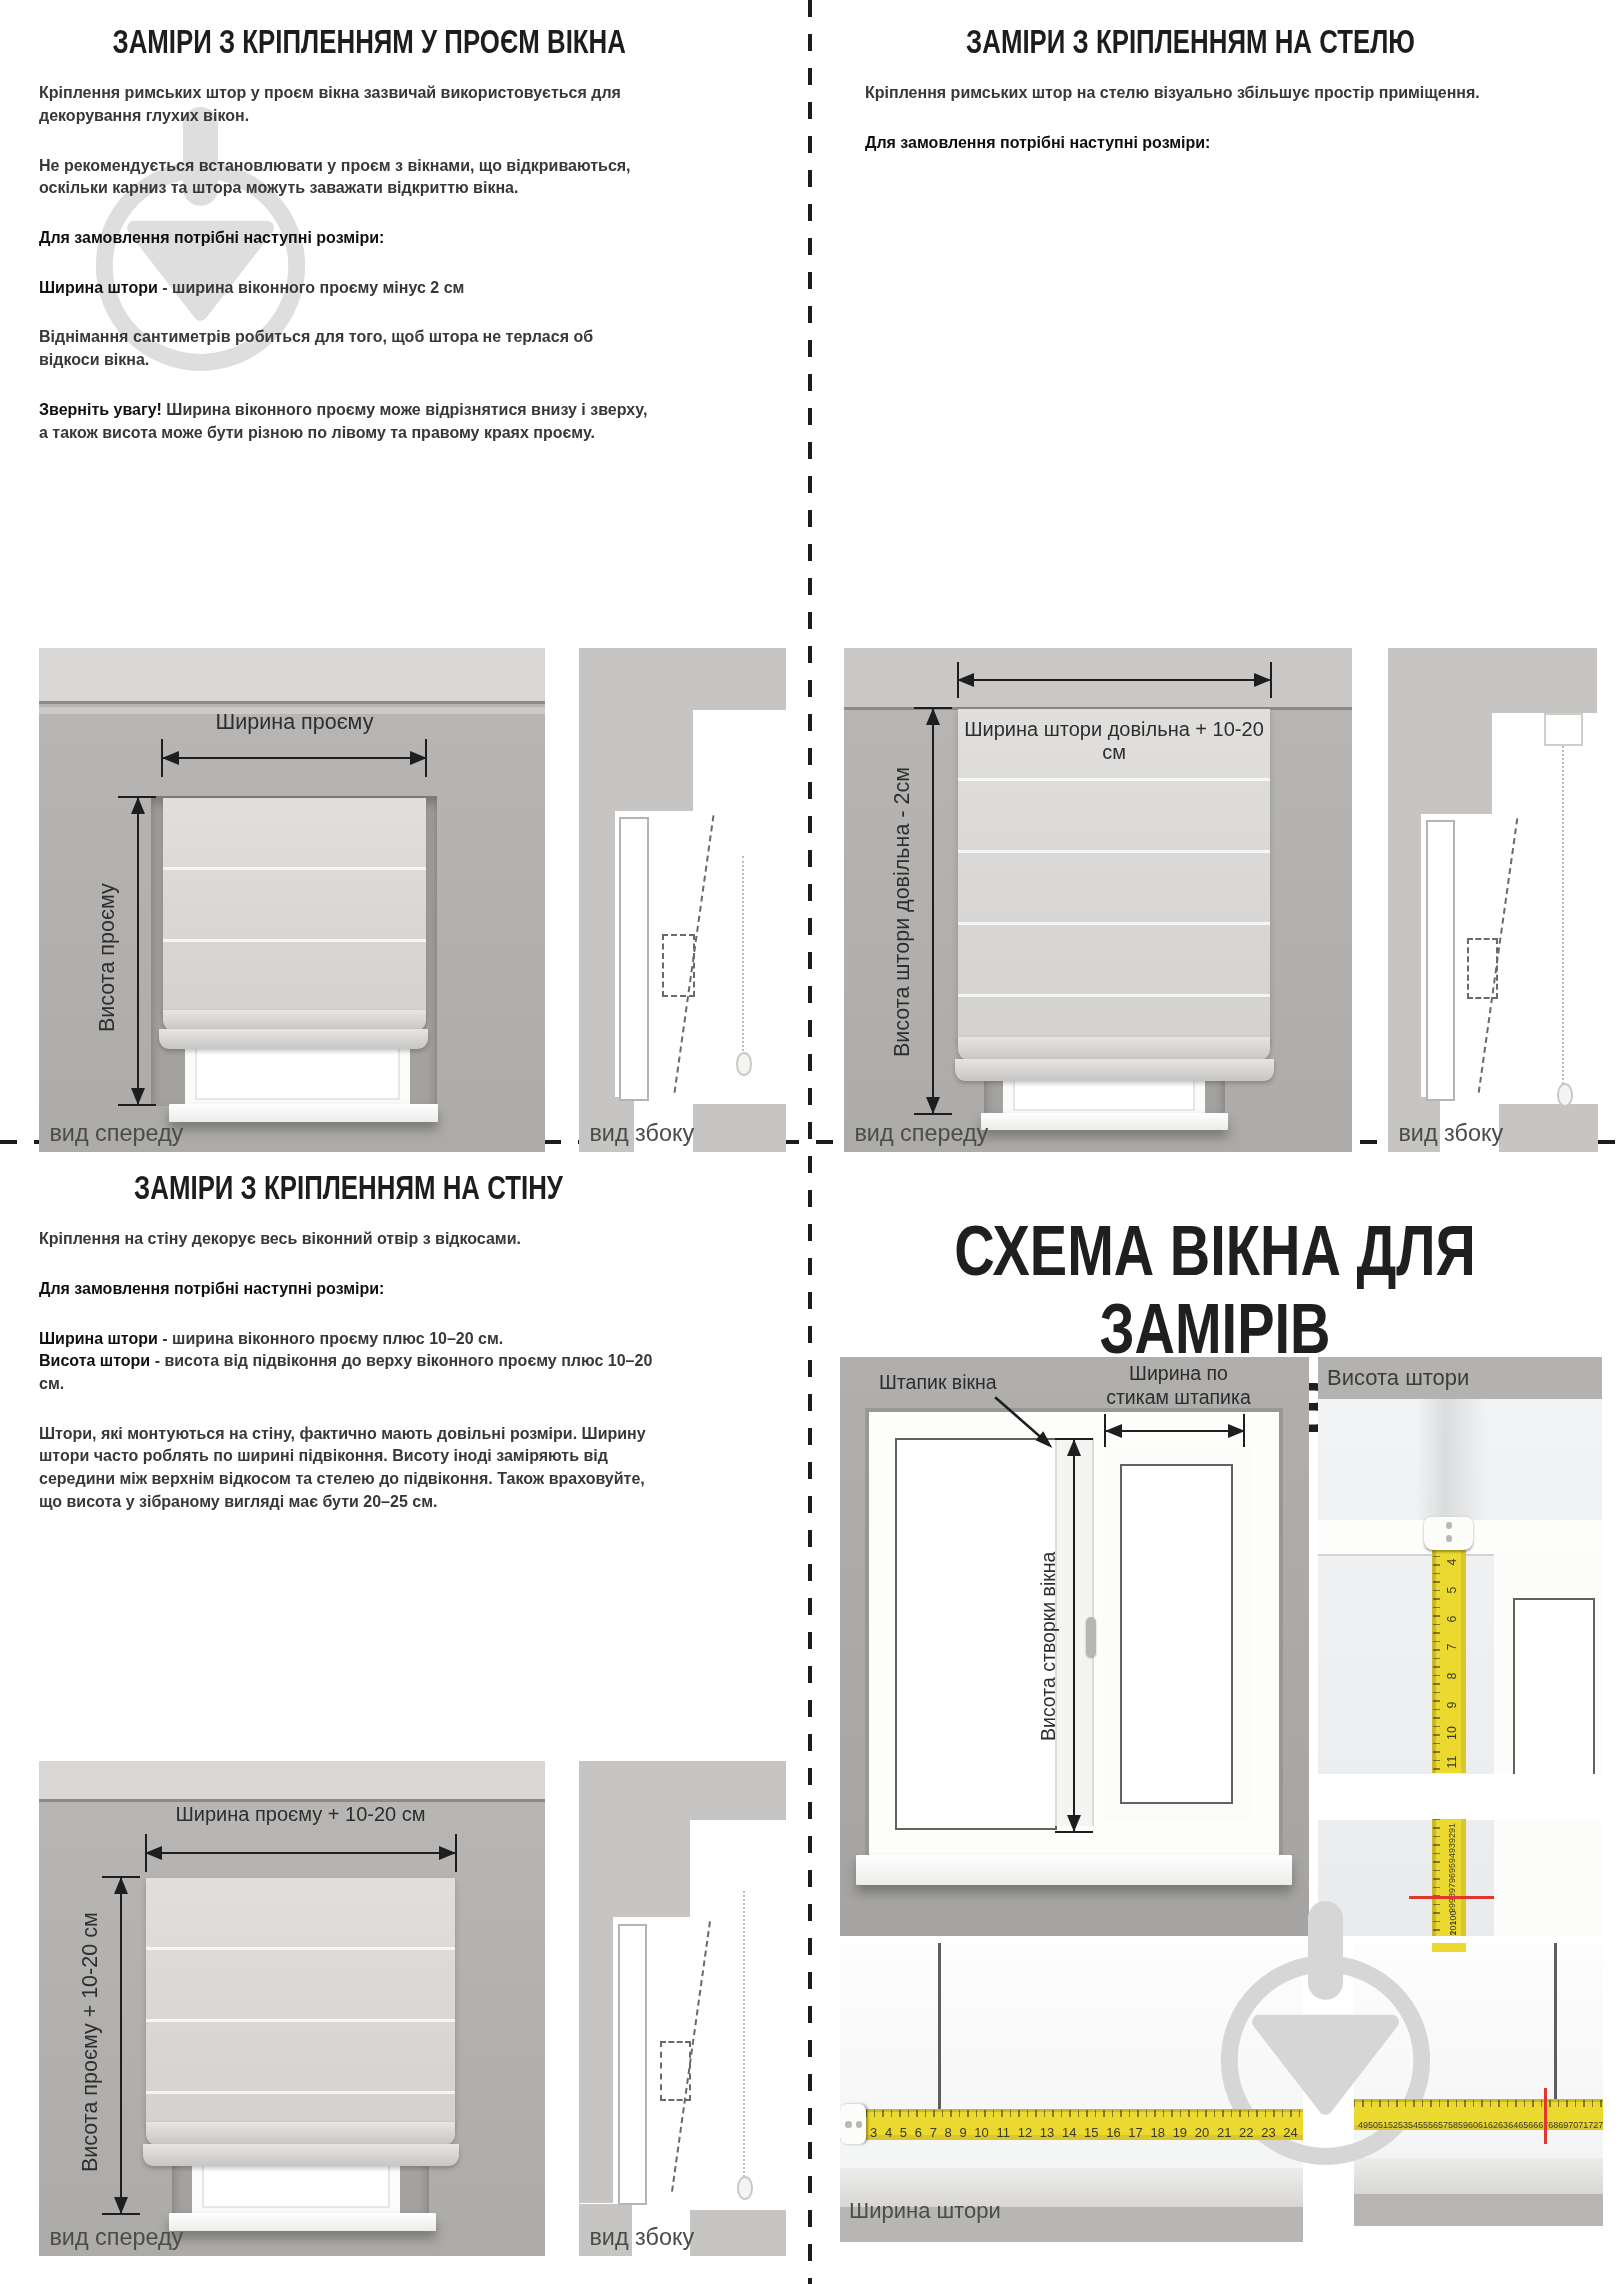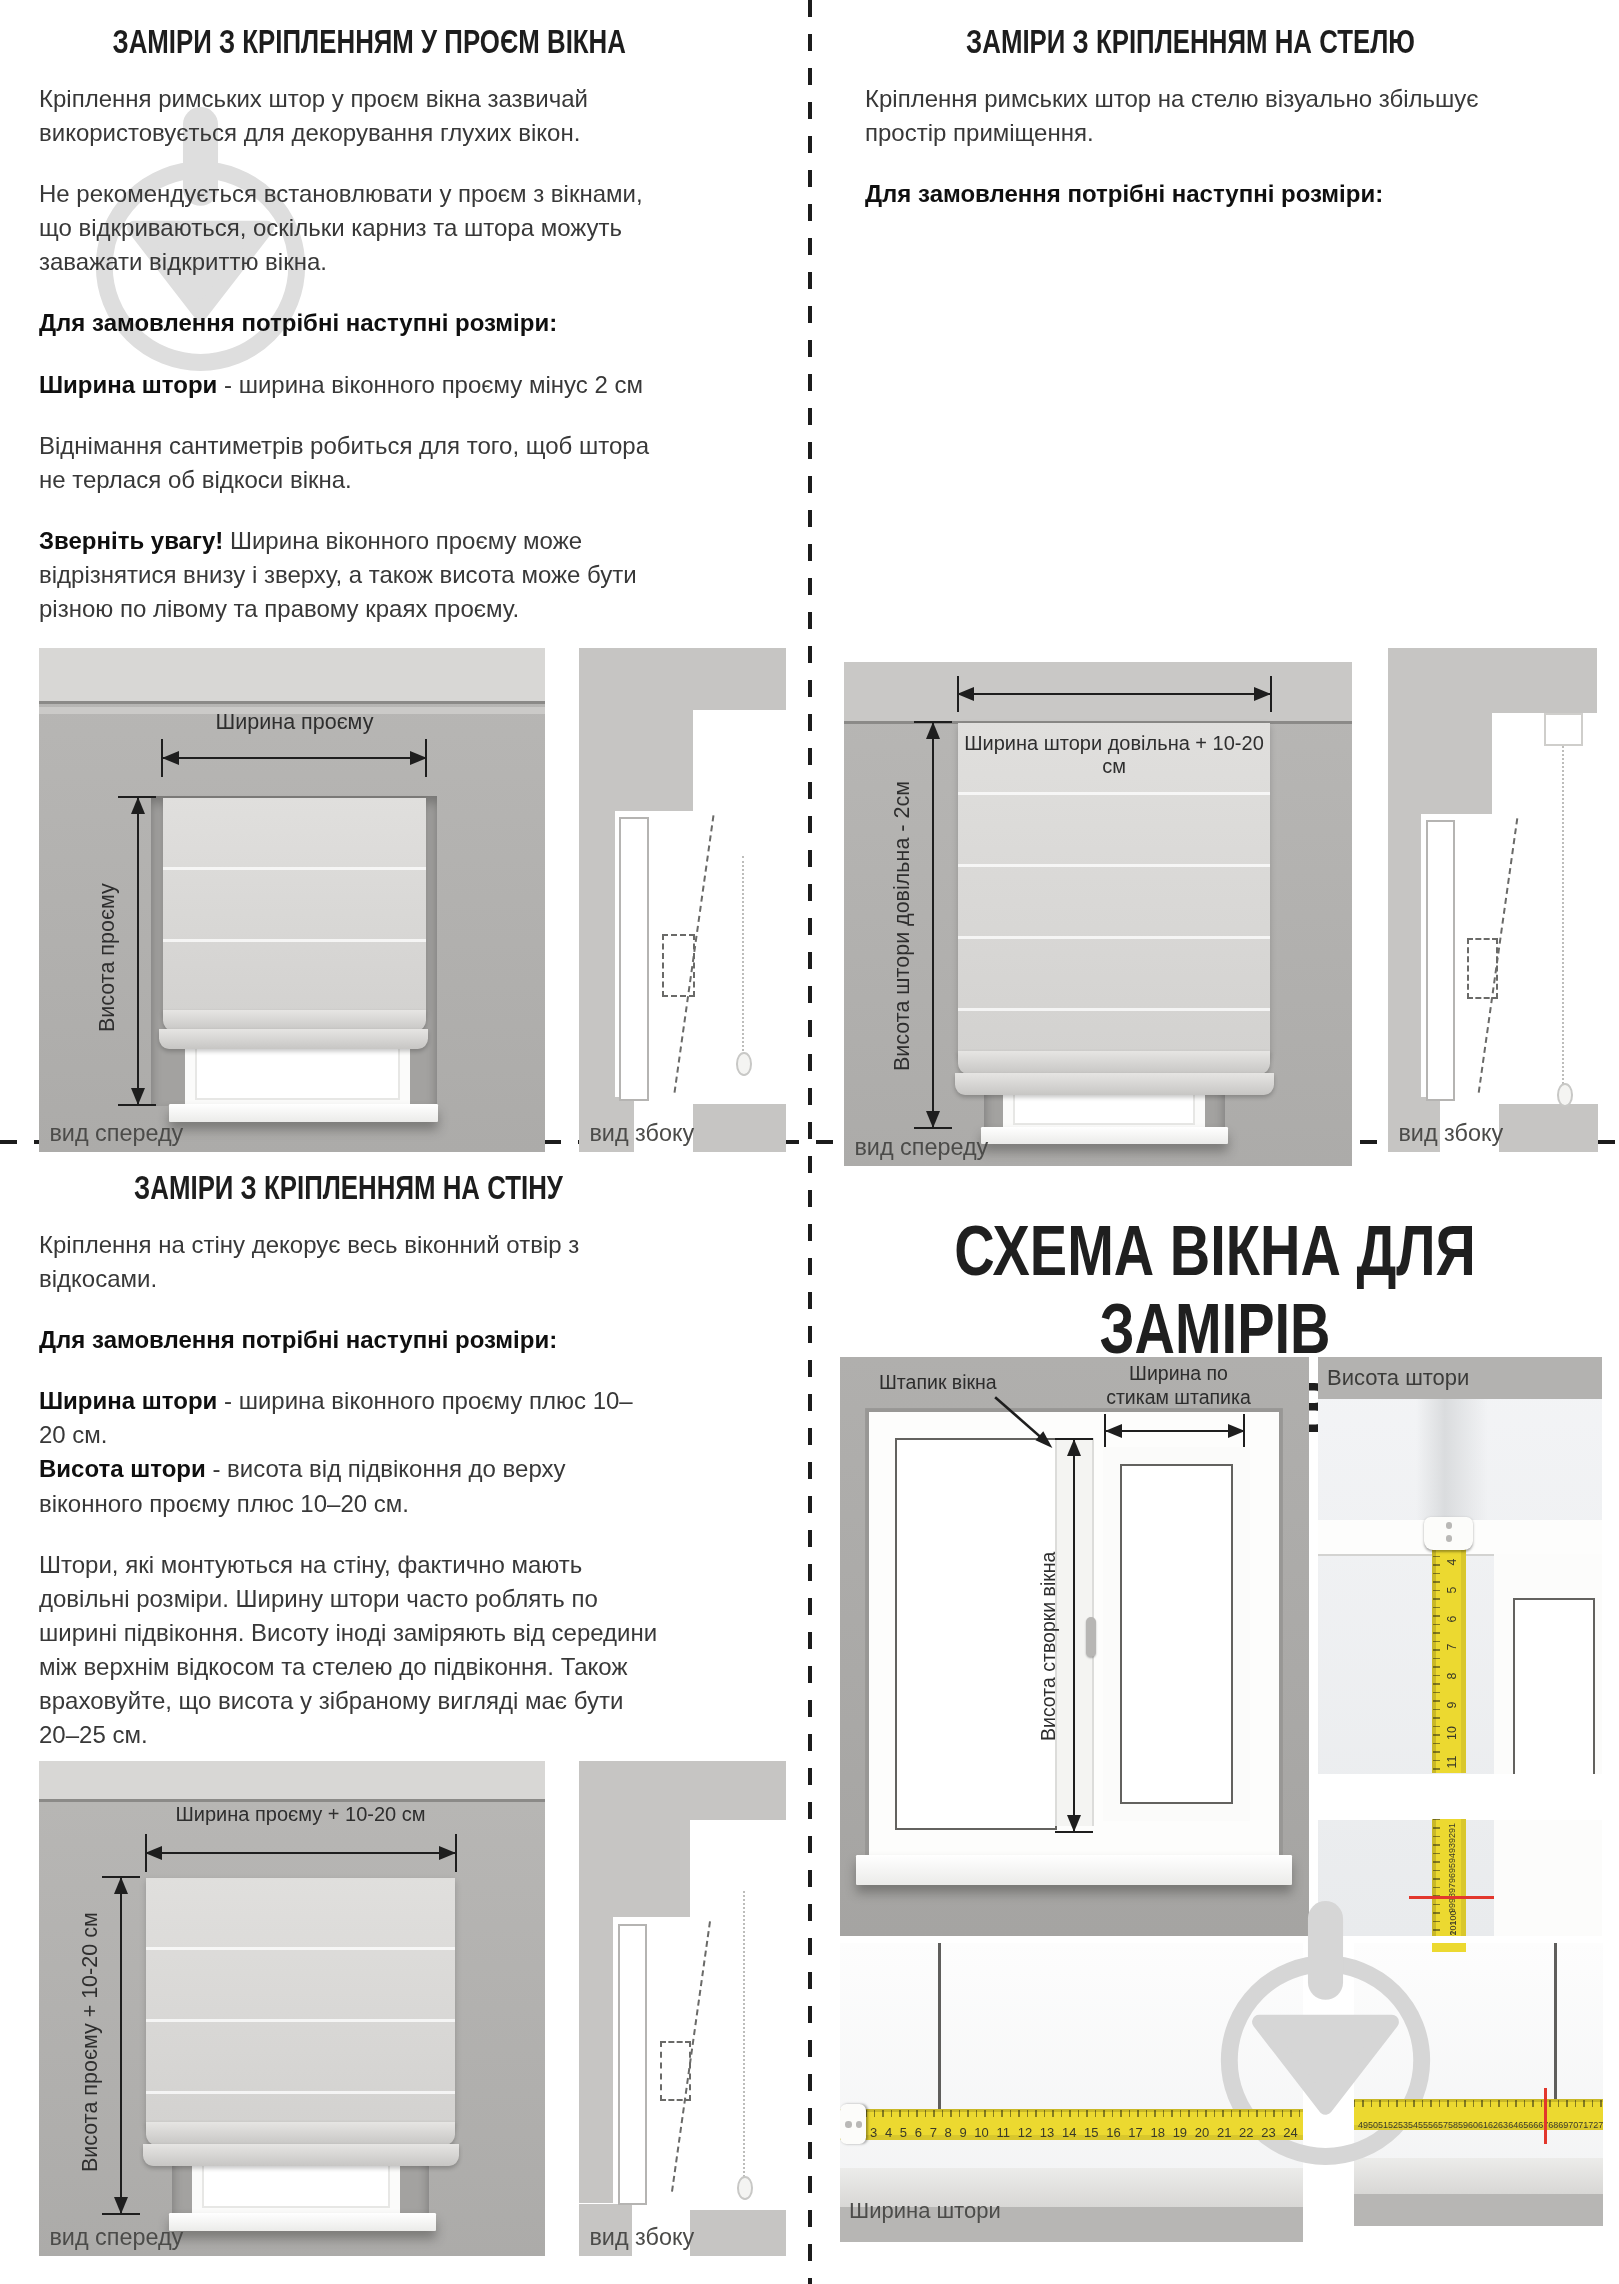--- a/index.html
+++ b/index.html
@@ -15,21 +15,21 @@
   
   .quad { position:absolute; box-sizing:border-box; color:#383838; }
   .q-tl { left:0; top:0; width:810px; height:644px; padding:22px 159px 0 39px; }
   .q-tr { left:810px; top:0; width:810px; height:644px; padding:22px 104px 0 55px; }
   .q-bl { left:0; top:1142px; width:810px; height:618px; padding:26px 152px 0 39px; }
   .sec-title { font-weight:700; font-size:34px; line-height:1.12; color:#1d1d1d; text-align:center;
                margin:0 0 22px; transform:scaleX(.76); transform-origin:50% 50%; white-space:nowrap; }
   .big-title { position:absolute; left:810px; top:1165px; width:810px; text-align:center;
                font-weight:700; font-size:70px; line-height:1.12; color:#1f1f1f;
                transform:scaleX(.8); transform-origin:50% 50%; }
-  p.body { font-size:24px; line-height:1.42; margin:0 0 27px; }
+  p.body { font-size:16px; line-height:1.42; margin:0 0 27px;font-weight:bold; }
   p.tight { margin:0; }
   .def-block { margin:0 0 27px; }
   b.lead { color:#0f0f0f; }
   .heading { font-weight:700; color:#0f0f0f; }
 
   
   .wm { position:absolute; }
 
   
   .fig { position:absolute; overflow:hidden; background:linear-gradient(180deg,#b8b7b5,#acaba9); }
@@ -164,21 +164,21 @@
   <div class="chain-end" style="left:157px; top:404px;"></div>
   <div class="fig-cap">вид збоку</div>
 </div>
 
 <section class="quad q-tr">
   <h2 class="sec-title">ЗАМІРИ З КРІПЛЕННЯМ НА СТЕЛЮ</h2>
   <p class="body">Кріплення римських штор на стелю візуально збільшує простір приміщення.</p>
   <p class="body heading">Для замовлення потрібні наступні розміри:</p>
 </section>
 
-<div class="fig" style="left:844px; top:662px; width:508px; height:504px;">
+<div class="fig" style="left:844px; top:648px; width:508px; height:504px;">
   <div class="ceil" style="height:59px; background:#c9c8c6;"></div>
   <div class="mold" style="top:59px; height:2.6px;"></div>
   <div class="recess" style="left:140px; top:208px; width:241px; height:260px;"></div>
   <div class="win" style="left:159px; top:417px; width:202px; height:52px;">
     <div class="winslot"></div>
     <div class="glass"></div>
   </div>
   <div class="shade" style="left:114px; top:61px; width:312px; height:332px;"></div>
   <div class="fold" style="left:114px; top:389px; width:312px; height:23.4px;"></div>
   <div class="fold" style="left:111px; top:411px; width:319px; height:22px;"></div>

